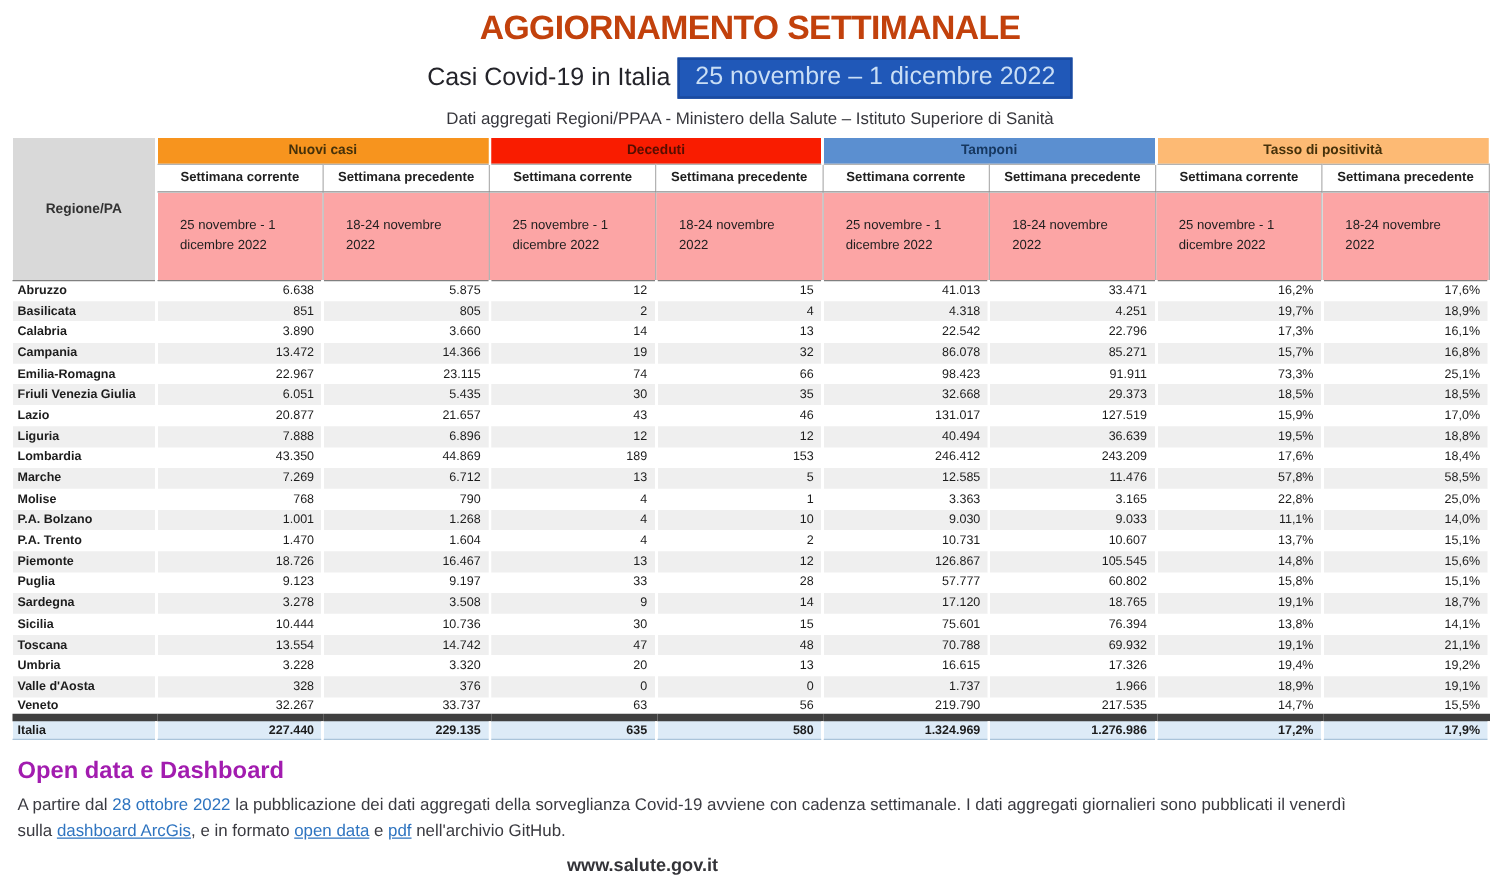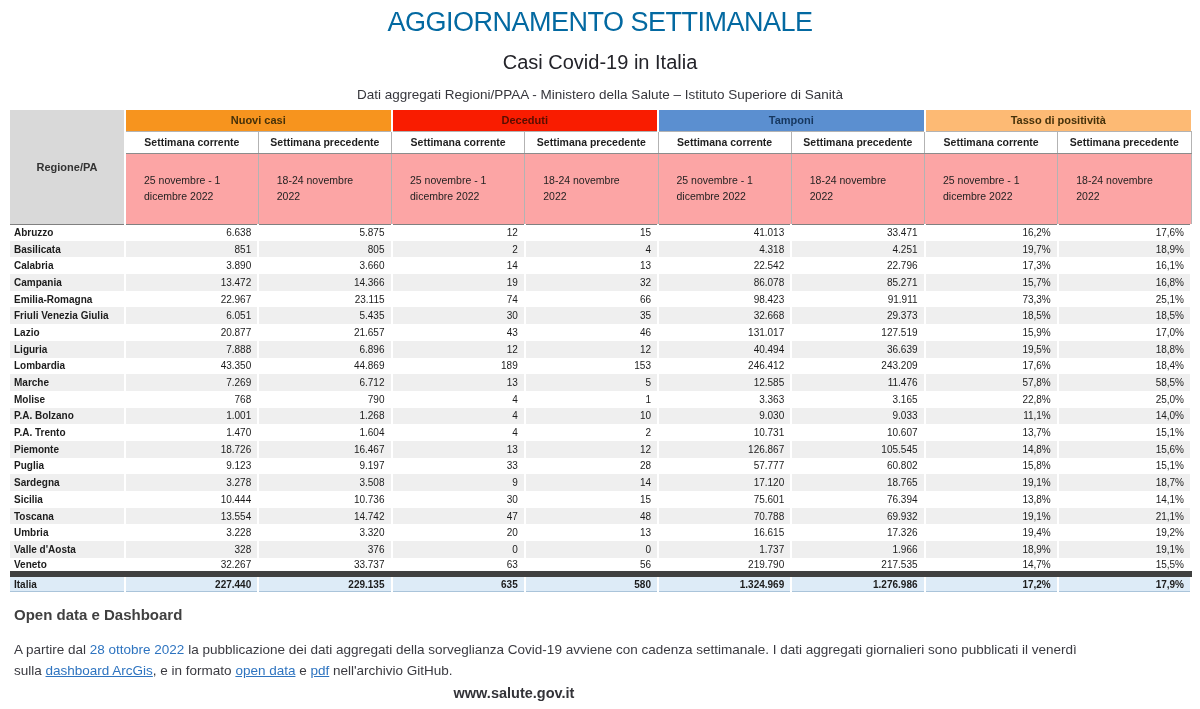--- a/index.html
+++ b/index.html
@@ -7,22 +7,22 @@
   body {
     width:1200px; height:709px; overflow:hidden;
     font-family:"Liberation Sans", sans-serif;
     color:#262626; position:relative;
   }
   .page { width:1200px; height:709px; position:relative; }
 
   
   .hdr { text-align:center; padding-top:7px; }
   .hdr-title {
-    font-size:27px; font-weight:normal; letter-spacing:-0.5px;
-    color:#0369a1;
+    font-size:27px; font-weight:bold; letter-spacing:-0.5px;
+    color:#c2410c;
   }
   .hdr-sub {
     display:flex; justify-content:center; align-items:center;
     gap:6px; margin-top:8px; height:32px;
   }
   .hdr-sub-label { font-size:20px; color:#24242a; font-weight:500; }
   .hdr-period {
     font-size:20px; padding:2px 12px 4px 12px;
     background:#2058b8; color:#c9def5;
     border:2px solid #1a4aa0;
@@ -70,40 +70,41 @@
   td.cell-region { font-weight:bold; padding-left:4px; font-size:10px; }
   td.cell-num { text-align:right; padding-right:6px; }
   tr.row-total { height:17.5px; }
   tr.row-total td {
     background:#ddebf7 !important; font-weight:bold;
     border-top:6px solid #404040; border-bottom:1px solid #aac4da;
   }
 
   
   .ftr { position:absolute; left:14px; top:606px; width:1175px; }
-  .ftr-head { color:#404040; font-size:15px; font-weight:bold; margin-bottom:17px; }
+  .ftr-head { color:#a21caf; font-size:19px; font-weight:bold; margin-bottom:6px; }
   .ftr-text { font-size:13.5px; color:#3a3a40; line-height:1.52; }
   .ftr-text a, .ftr-text .lnk {
     color:#2e74c0; text-decoration:underline; cursor:pointer;
   }
   .ftr-text .lnk-plain { color:#2e74c0; text-decoration:none; cursor:pointer; }
   .site {
     position:absolute; left:0; top:685px; width:1028px; text-align:center;
     font-size:14.5px; font-weight:bold; color:#333338;
   }
 </style>
 </head>
 <body>
 
 <div class="page">
 
   <div class="hdr">
     <div class="hdr-title">AGGIORNAMENTO SETTIMANALE</div>
     <div class="hdr-sub">
       <span class="hdr-sub-label">Casi Covid-19 in Italia</span>
+      <span class="hdr-period">25 novembre – 1 dicembre 2022</span>
     </div>
     <div class="hdr-src">Dati aggregati Regioni/PPAA - Ministero della Salute – Istituto Superiore di Sanità</div>
   </div>
 
   <div class="tbl-wrap">
     <table class="data-table">
       <colgroup>
         <col class="c-region">
         <col class="c-val">
           <col class="c-val">

